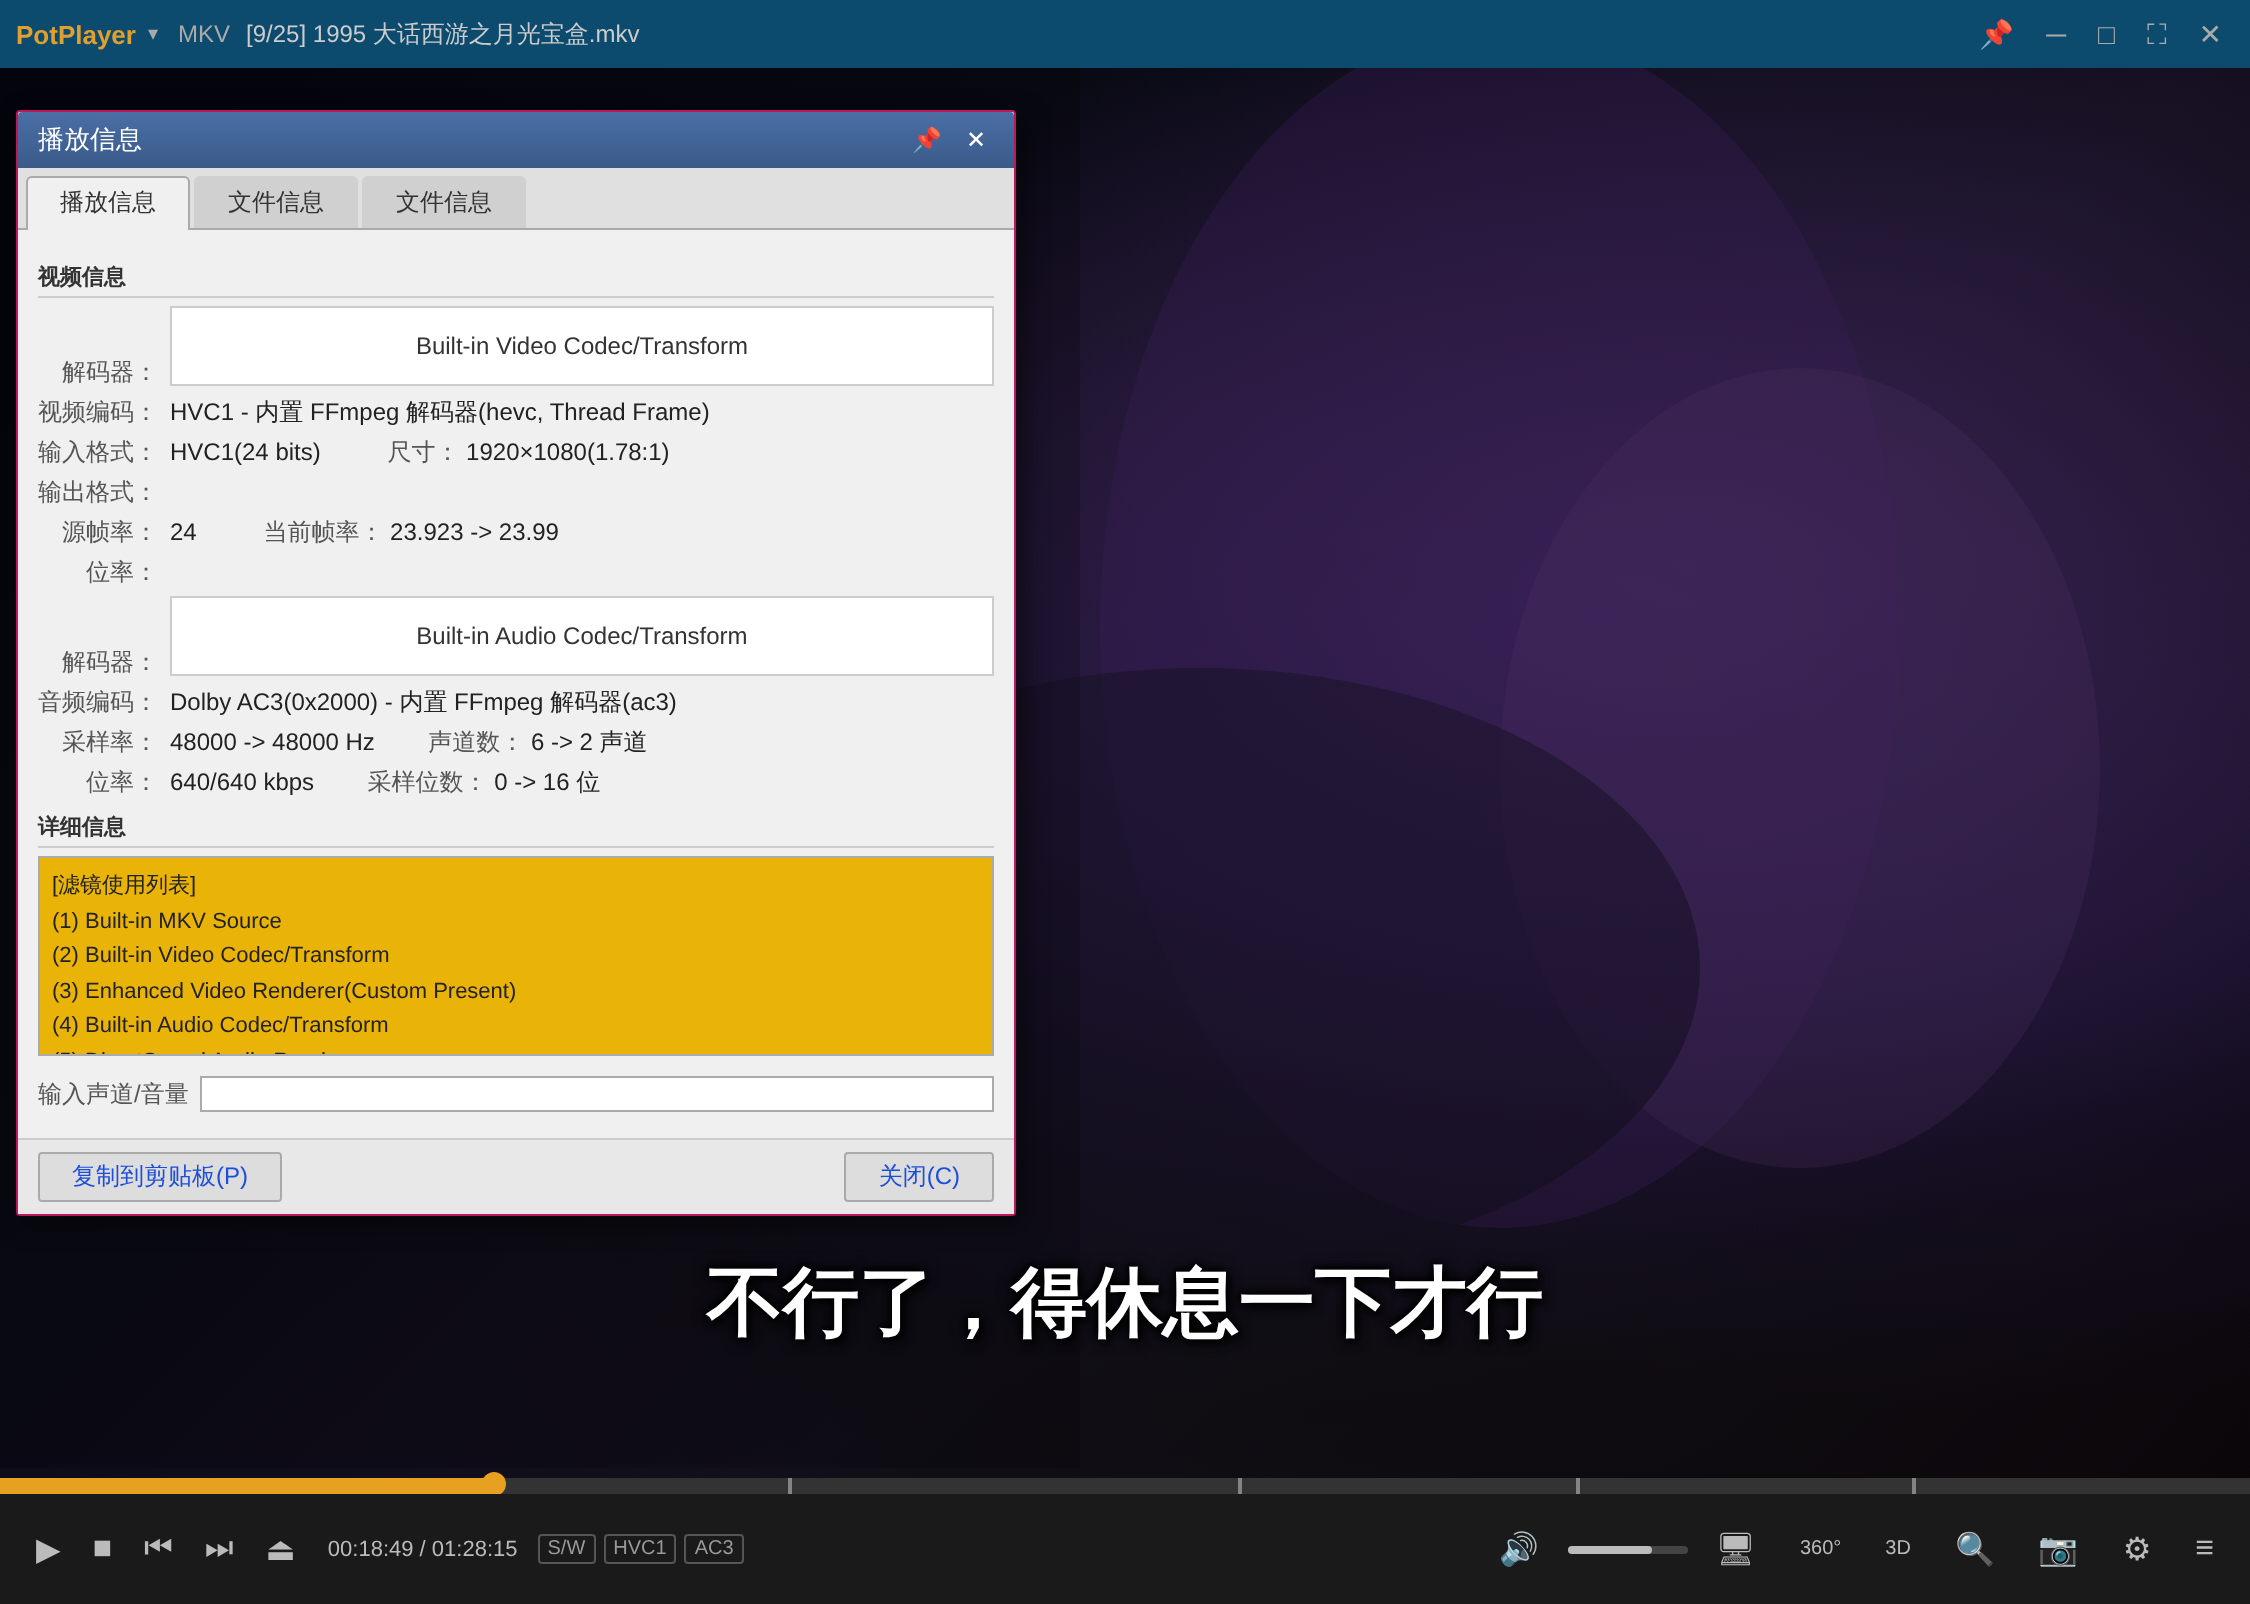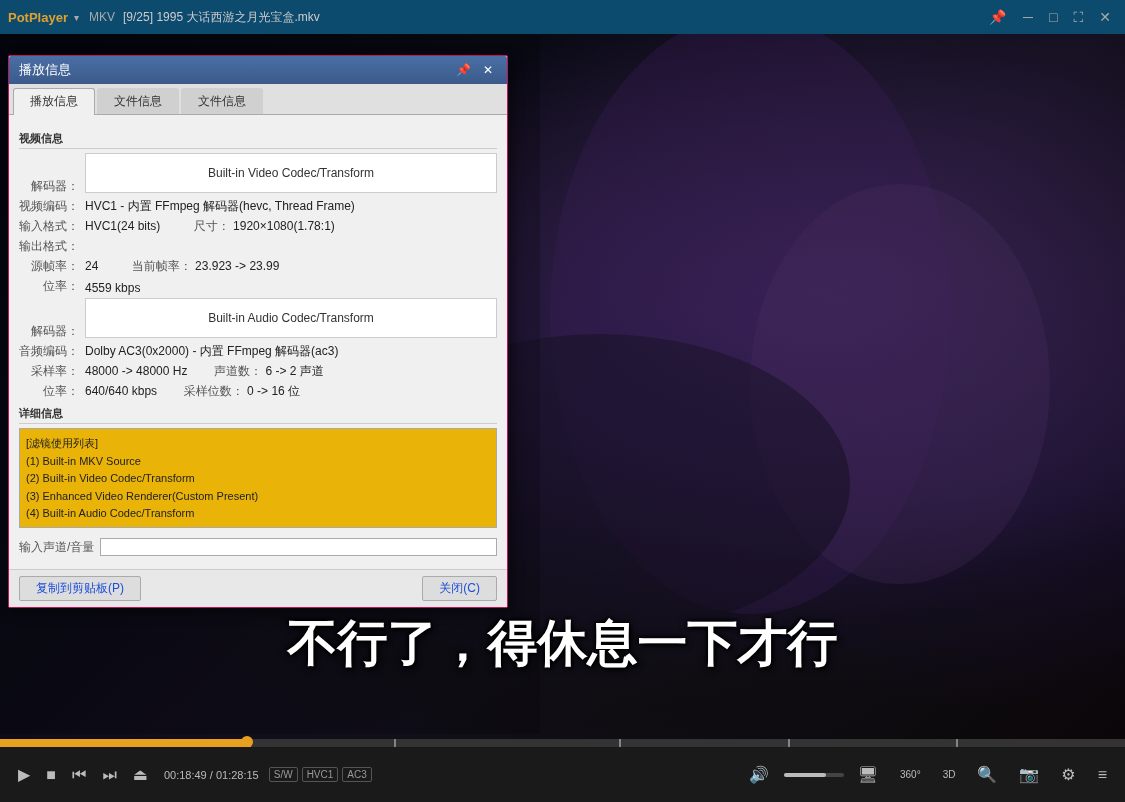--- a/index.html
+++ b/index.html
@@ -87,21 +87,21 @@
     }
 
     
     #subtitle {
       position: absolute;
       bottom: 70px;
       left: 0;
       right: 0;
       text-align: center;
       color: #fff;
-      font-size: 50px;
+      font-size: 38px;
       font-weight: bold;
       text-shadow: 2px 2px 4px #000, -1px -1px 3px #000, 0 0 8px rgba(0,0,0,0.8);
       z-index: 5;
     }
 
     
     #progressbar-area {
       position: absolute;
       bottom: 55px;
       left: 0;
@@ -460,21 +460,20 @@
       <span class="info-value">
         <span>24</span>
         &nbsp;&nbsp;&nbsp;&nbsp;&nbsp;&nbsp;&nbsp;&nbsp;
         <span style="color:#555">当前帧率：</span>
         <span>23.923 -&gt; 23.99</span>
       </span>
     </div>
 
     <div class="info-row">
       <span class="info-label">位率：</span>
-      <span class="info-value">4559 kbps</span>
     </div>
 
 
     <div class="info-row">
       <span class="info-label">解码器：</span>
       <div style="flex:1">
         <div class="codec-box">Built-in Audio Codec/Transform</div>
       </div>
     </div>
 

